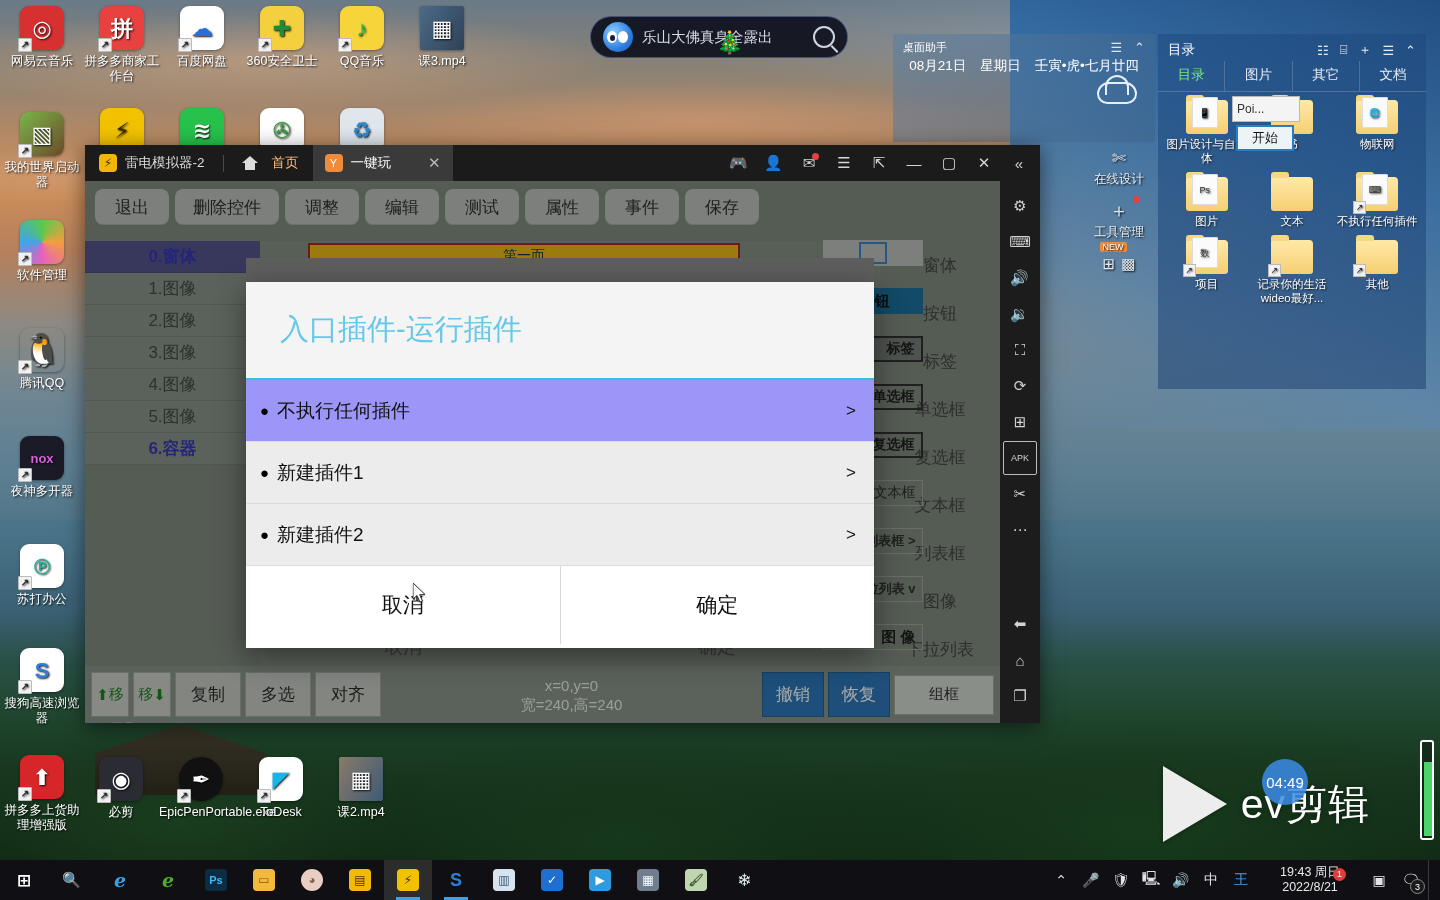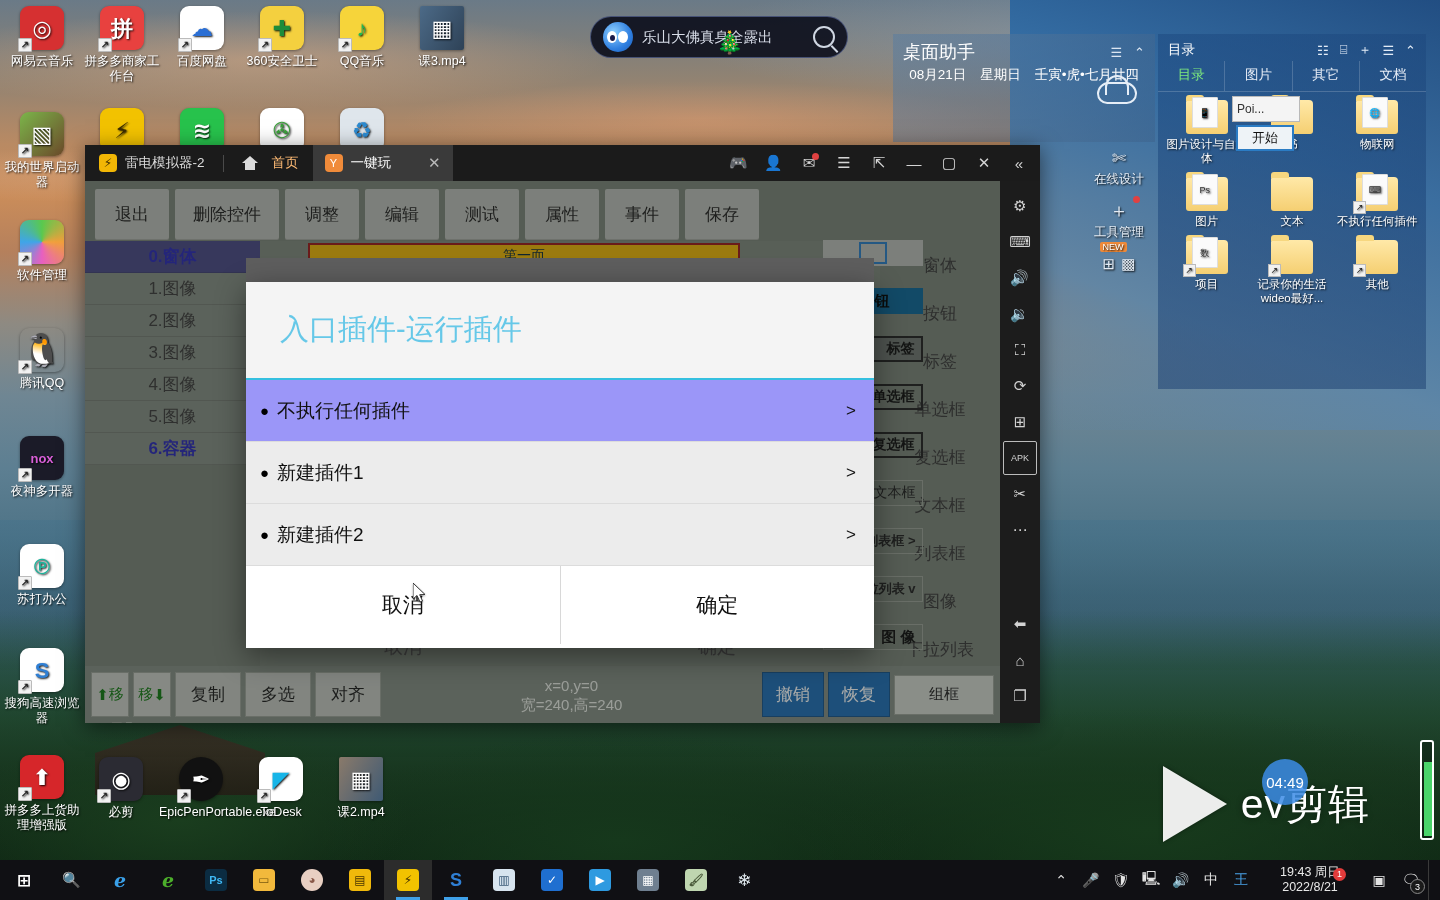--- a/index.html
+++ b/index.html
@@ -123,21 +123,21 @@
   
   #mini-tree{position:absolute;left:716px;top:30px;font-size:22px;z-index:3;}
 
   
   #clockwidget{
     position:absolute; left:893px; top:34px; width:262px; height:108px;
     background:linear-gradient(135deg, rgba(90,125,160,.55), rgba(60,95,135,.45));
     color:#fff;
   }
   #clockwidget .cw-top{display:flex;align-items:center;padding:6px 10px 0;}
-  #clockwidget .cw-title{font-size:18px;}
+  #clockwidget .cw-title{font-size:11px;}
   #clockwidget .cw-ico{margin-left:auto;display:flex;gap:12px;font-size:13px;color:#dce6f2;}
   #clockwidget .cw-time{
     font-size:44px; font-weight:300; letter-spacing:2px; text-align:center;
     margin-top:-2px; line-height:50px;
   }
   #clockwidget .cw-cloud{
     position:absolute; right:18px; top:48px; width:40px;height:22px;
     border:2px solid #e6eef7; border-radius:14px 14px 12px 12px;
     background:transparent;
   }
@@ -238,22 +238,22 @@
   .tb-btn.badge::after{
     content:'';position:absolute;top:8px;right:7px;width:7px;height:7px;border-radius:50%;background:#e04141;
   }
 
   
   #emu-body{position:absolute;left:0;top:36px;width:915px;height:542px;background:#7a8478;overflow:hidden;}
   #emu-scrim{position:absolute;inset:0;background:rgba(25,30,25,.38);z-index:4;pointer-events:none;}
 
   #app-toolbar{display:flex;gap:6px;padding:8px 10px 6px;}
   .app-tbtn{
-    flex:0 0 auto; min-width:74px; height:51px; background:#b9bcb6; color:#222;
-    display:flex;align-items:center;justify-content:center;font-size:17px;border-radius:2px;
+    flex:0 0 auto; min-width:74px; height:36px; background:#b9bcb6; color:#222;
+    display:flex;align-items:center;justify-content:center;font-size:17px;border-radius:8px;
     box-shadow:inset 0 -1px 0 rgba(0,0,0,.12);
   }
   .app-tbtn.wide{min-width:104px;}
 
   #app-main{display:flex;position:absolute;left:0;top:60px;width:915px;height:425px;}
   #tree{width:175px;}
   .tree-row{
     height:32px;display:flex;align-items:center;justify-content:center;font-size:17px;
     color:#3c3c3c;border-bottom:1px solid rgba(0,0,0,.12);background:#848d83;
   }

